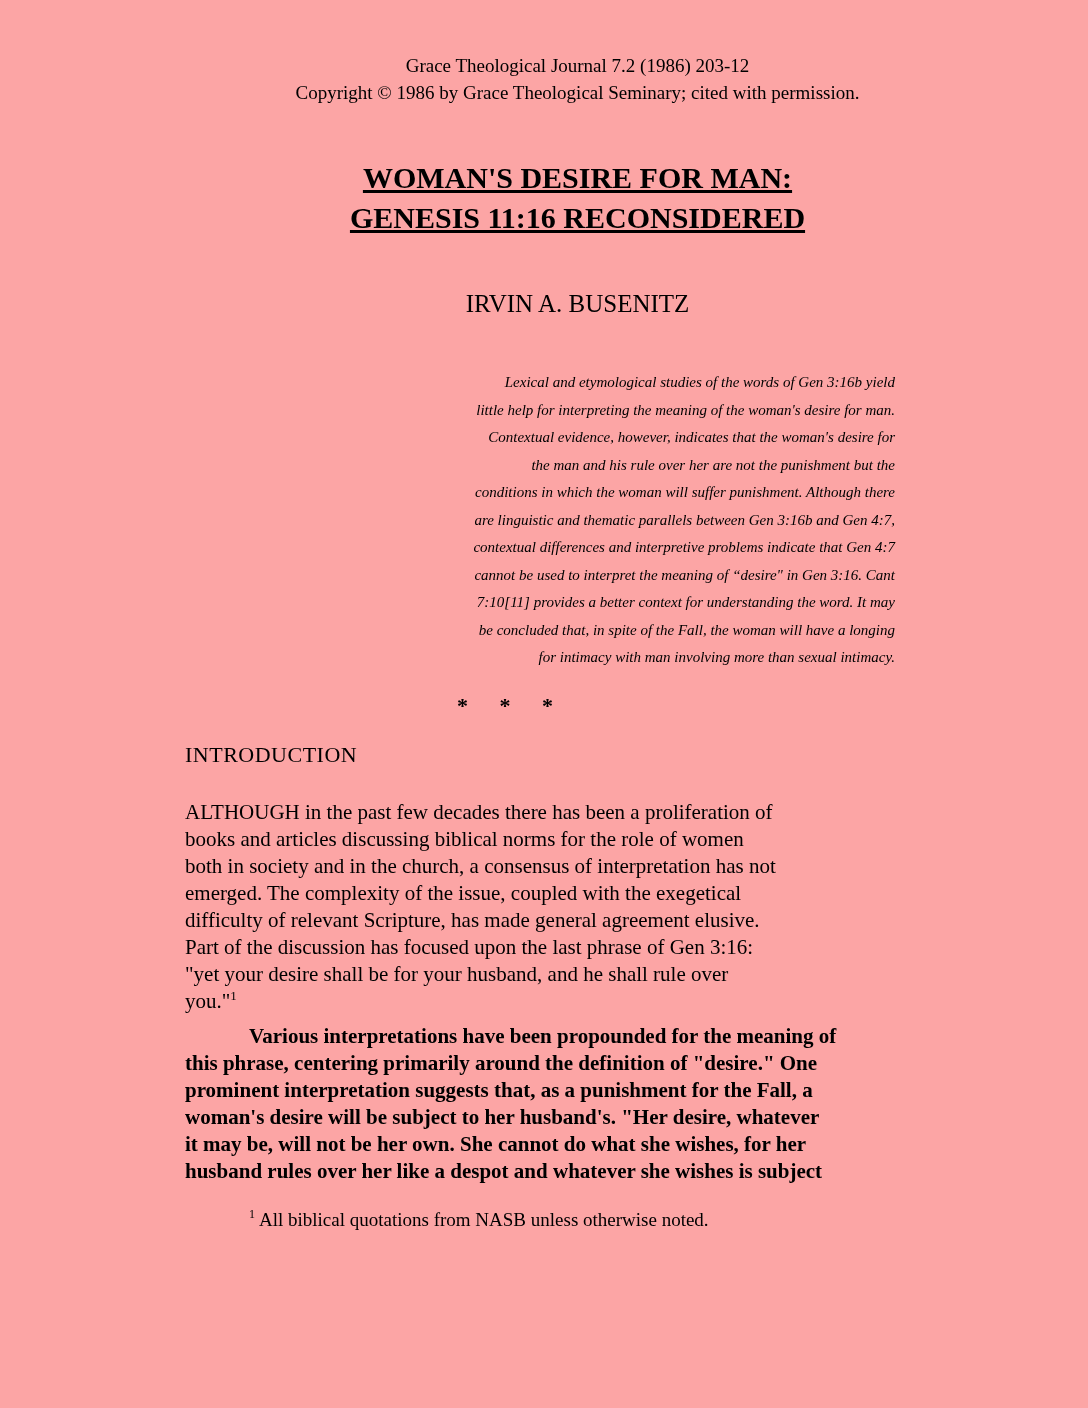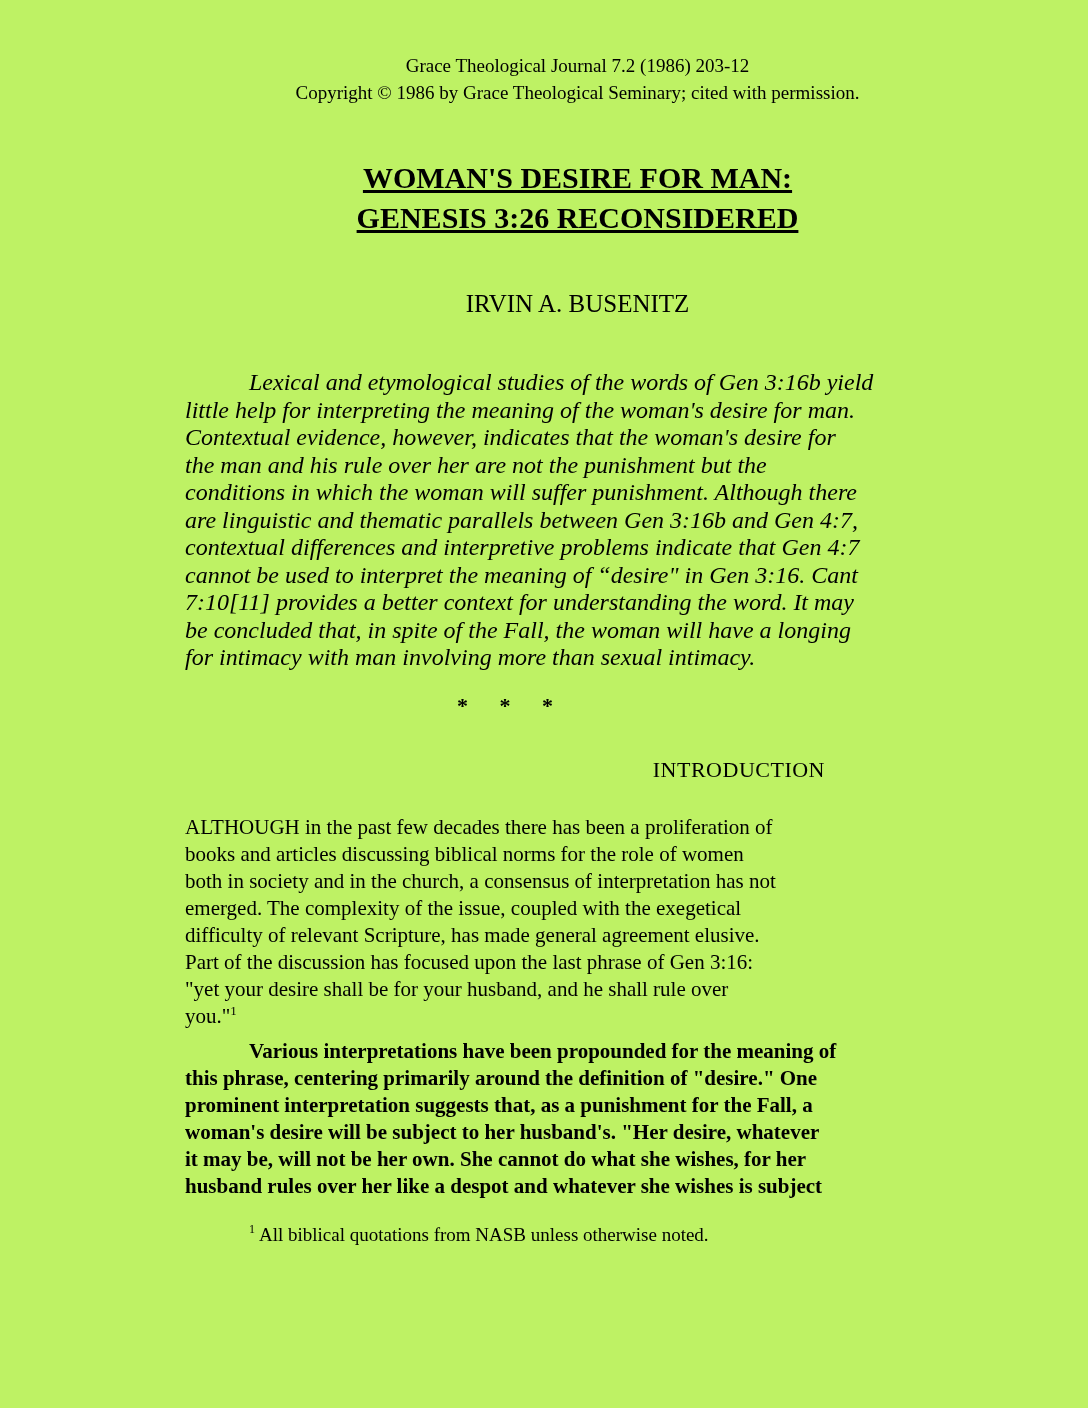--- a/index.html
+++ b/index.html
@@ -4,21 +4,21 @@
 <style>
   html, body {
     margin: 0;
     padding: 0;
     background: #ffffff;
   }
   .page {
     position: relative;
     width: 1088px;
     height: 1408px;
-    background: #bef264;
+    background: #fca5a5;
     color: #000000;
     font-family: "Liberation Serif", serif;
     overflow: hidden;
     box-sizing: border-box;
     padding-top: 52px;
   }
   .masthead {
     margin-left: 185px;
     width: 785px;
     text-align: center;
@@ -42,41 +42,42 @@
     width: 785px;
     text-align: center;
     margin-top: 52px;
     font-size: 25px;
     line-height: 27px;
   }
   .abstract {
     margin-left: 185px;
     width: 710px;
     margin-top: 52px;
-    font-size: 24px;
+    font-size: 15px;
     font-style: italic;
     line-height: 27.5px;
     white-space: pre-line;
     text-indent: 64px;
+    text-align: right;
   }
   .separator {
     margin-left: 185px;
     width: 640px;
     text-align: center;
     margin-top: 20px;
     font-size: 22px;
     font-weight: bold;
     word-spacing: 26px;
     line-height: 27px;
   }
   .section-heading {
     margin-left: 185px;
     width: 640px;
-    text-align: right;
-    margin-top: 37px;
+    text-align: left;
+    margin-top: 22px;
     font-size: 22px;
     line-height: 28px;
     letter-spacing: 0.5px;
   }
   .body-par {
     margin: 8px;
     margin-left: 185px;
     width: 710px;
     font-size: 21px;
     line-height: 27px;
@@ -111,21 +112,21 @@
 
 <div class="page">
 
   <div class="masthead">
     <div class="masthead-line">Grace Theological Journal 7.2 (1986) 203-12</div>
     <div class="masthead-line">Copyright © 1986 by Grace Theological Seminary; cited with permission.</div>
   </div>
 
   <div class="article-title">
     <div>WOMAN'S DESIRE FOR MAN:</div>
-    <div>GENESIS 3:26 RECONSIDERED</div>
+    <div>GENESIS 11:16 RECONSIDERED</div>
   </div>
 
   <div class="author">IRVIN A. BUSENITZ</div>
 
   <div class="abstract">Lexical and etymological studies of the words of Gen 3:16b yield
 little help for interpreting the meaning of the woman's desire for man.
 Contextual evidence, however, indicates that the woman's desire for
 the man and his rule over her are not the punishment but the
 conditions in which the woman will suffer punishment. Although there
 are linguistic and thematic parallels between Gen 3:16b and Gen 4:7,

